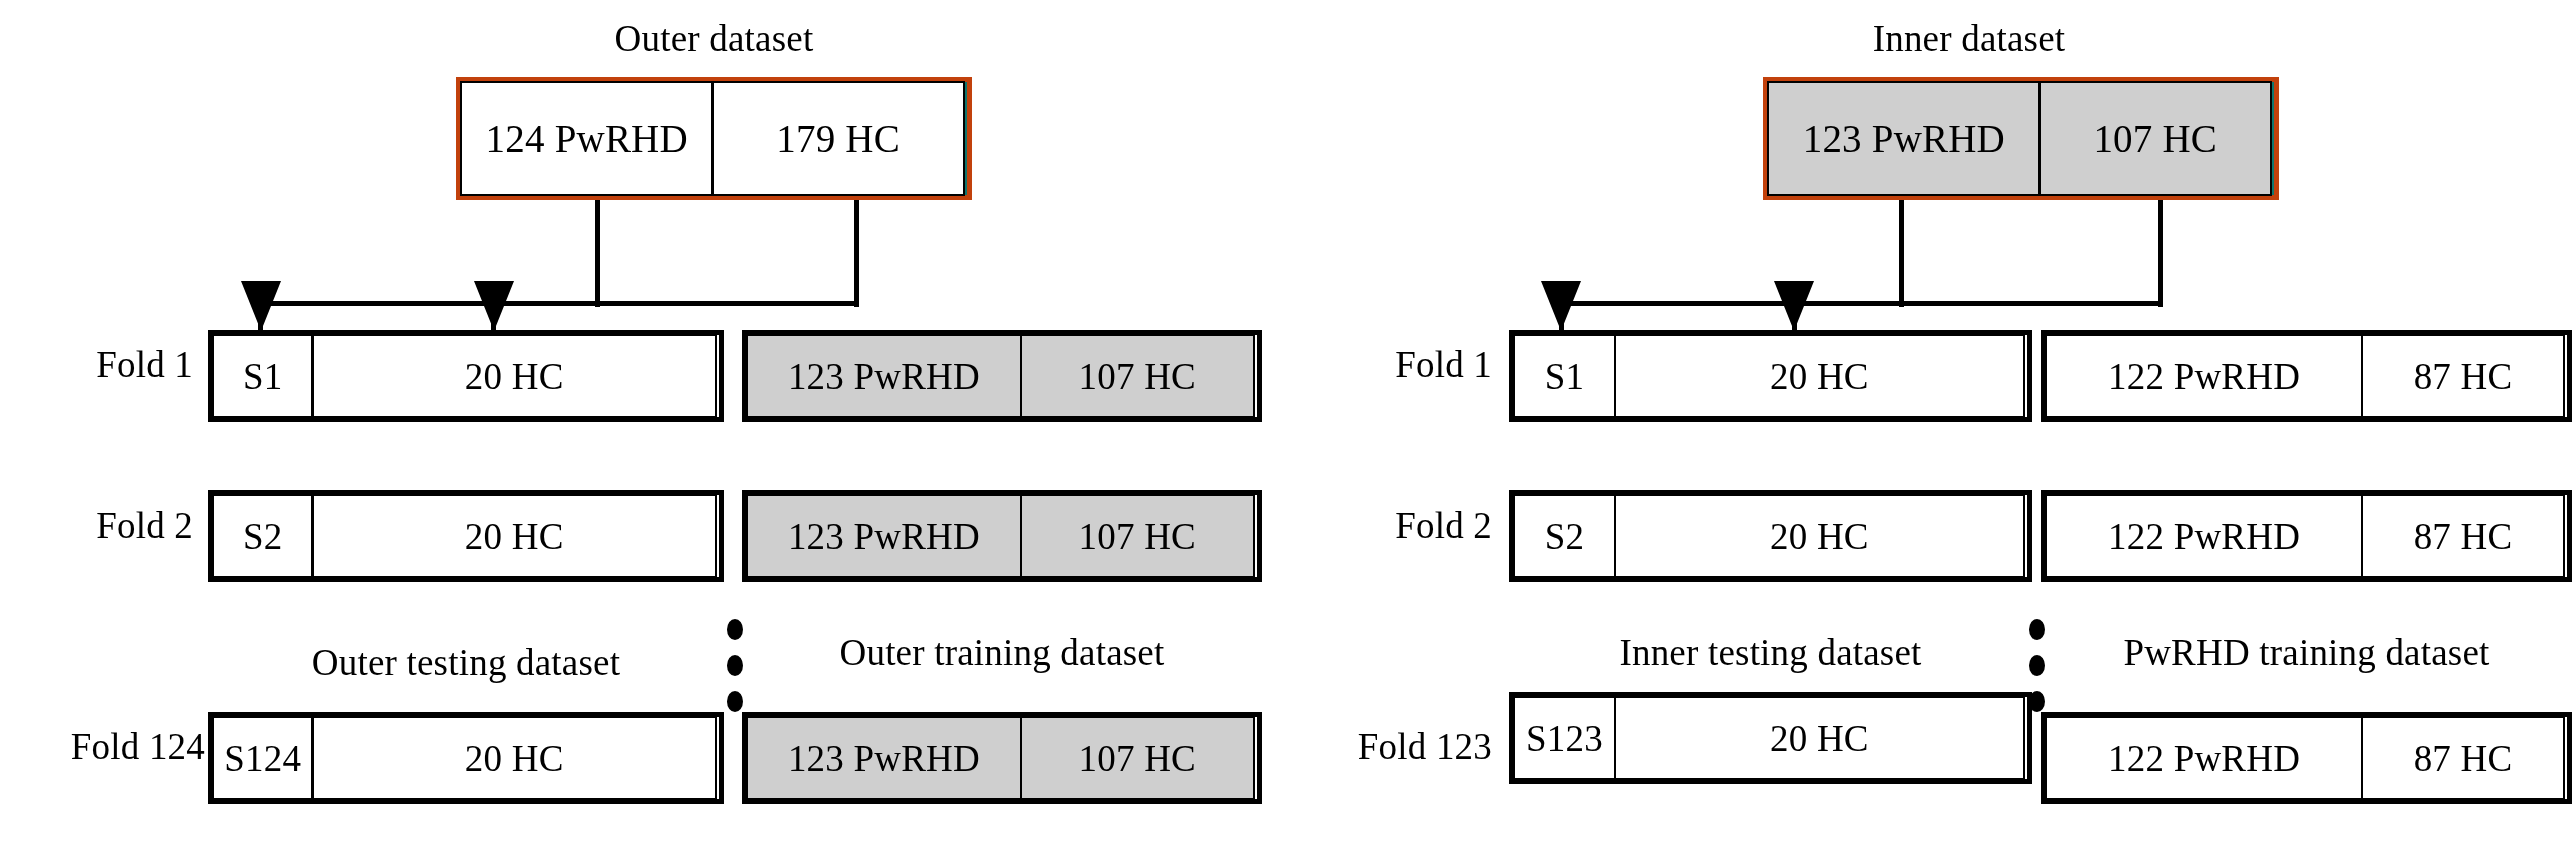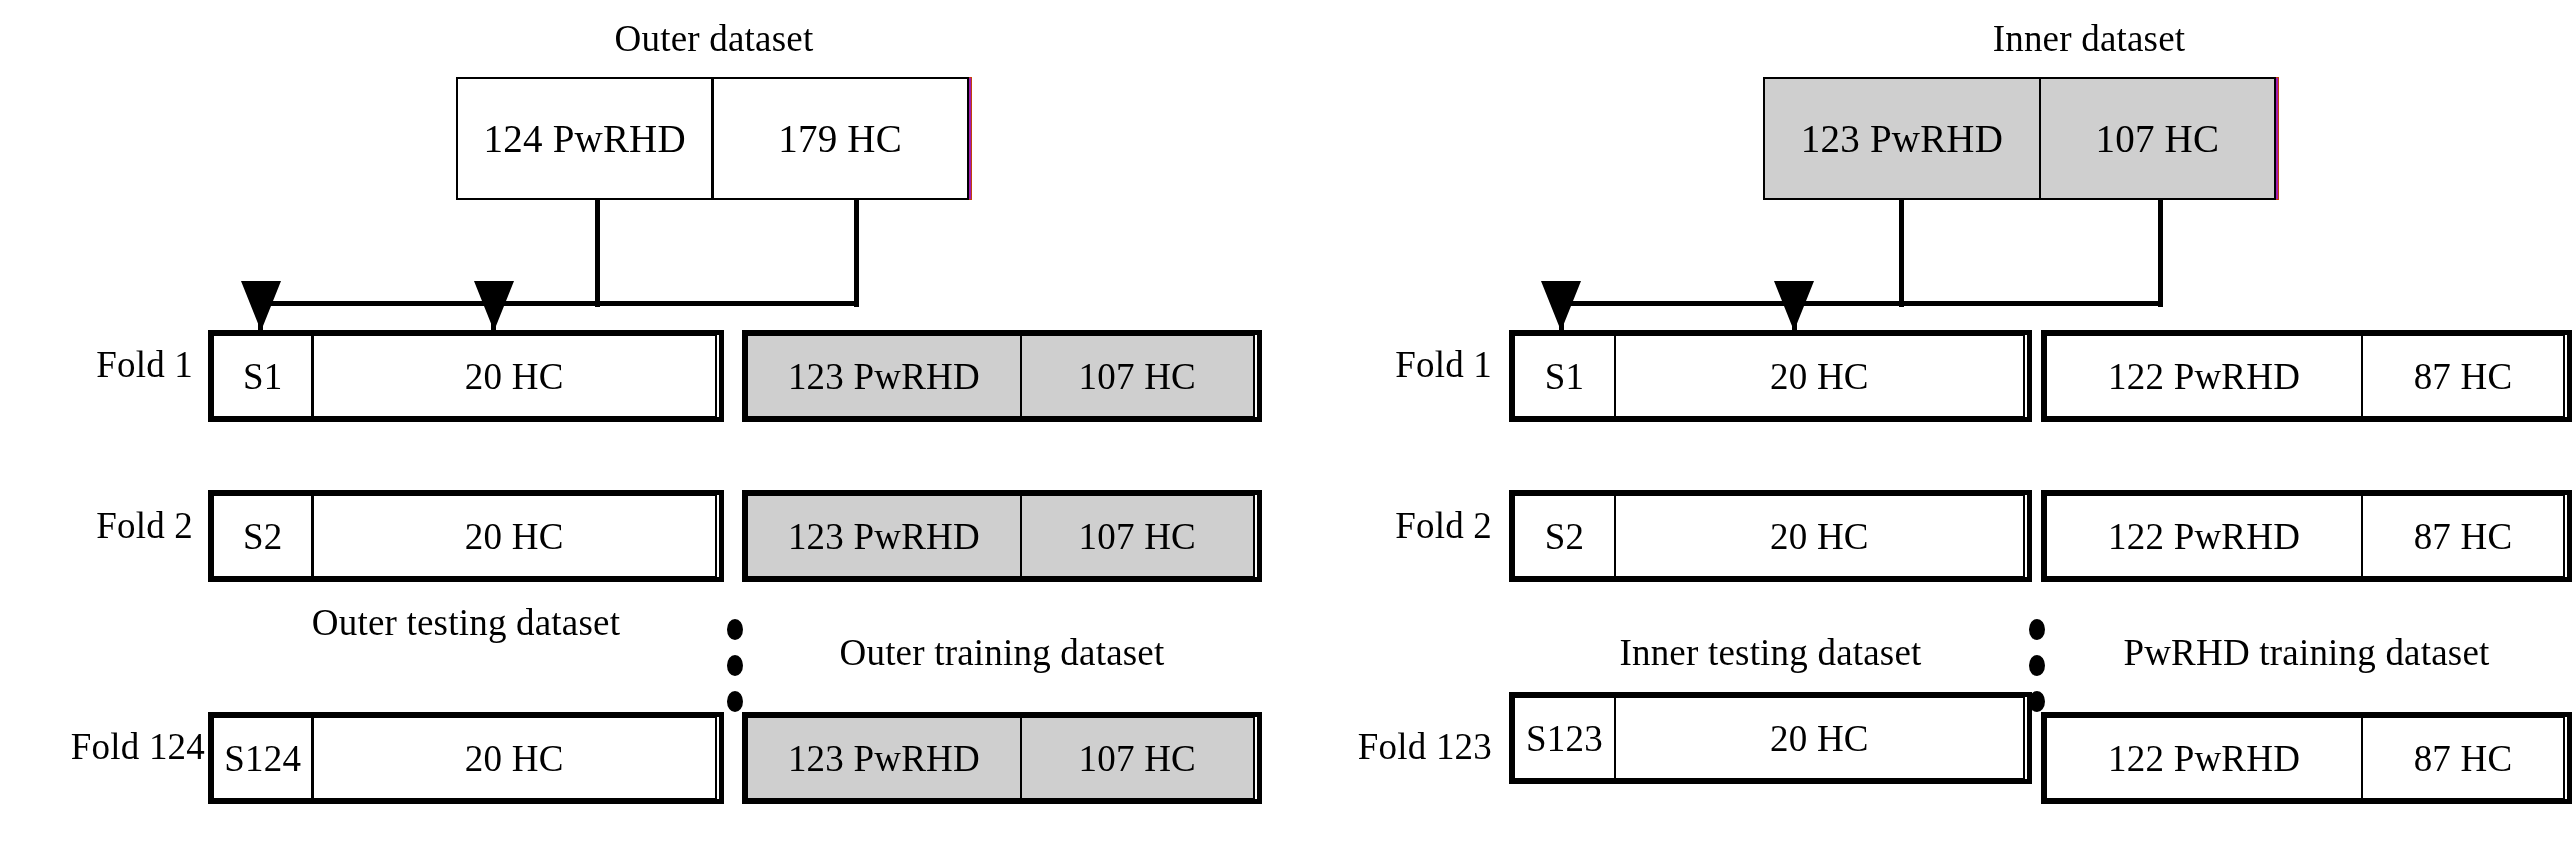--- a/index.html
+++ b/index.html
@@ -17,22 +17,22 @@
     width: 2576px;
     height: 855px;
     background: #ffffff;
     overflow: hidden;
   }
 
   
   .top-box {
     position: absolute;
     box-sizing: border-box;
-    border: 1px solid #c2410c;
-    background: #a21caf;
+    border: 5px solid #c2410c;
+    background: #0f766e;
     display: flex;
     flex-direction: row;
   }
   .top-box .cell {
     box-sizing: border-box;
     display: flex;
     align-items: center;
     justify-content: center;
     border: 2.5px solid #000000;
     margin: -0.8px;
@@ -157,39 +157,39 @@
   <div class="fold-label" style="left:0px; top:504px; width:193px;">Fold 2</div>
   <div class="group-box" style="left:208px; top:490px; width:516px; height:92px;">
     <div class="cell white" style="width:20%;">S2</div>
     <div class="cell white" style="width:80%;">20 HC</div>
   </div>
   <div class="group-box" style="left:742px; top:490px; width:520px; height:92px;">
     <div class="cell gray" style="width:54%;">123 PwRHD</div>
     <div class="cell gray" style="width:46%;">107 HC</div>
   </div>
 
-  <div class="mid-caption" style="left:208px; top:601px; width:516px;">Outer testing dataset</div>
+  <div class="mid-caption" style="left:208px; top:641px; width:516px;">Outer testing dataset</div>
   <div class="vdots" style="left:724px; top:619px; height:93px;">
     <span></span>
       <span></span>
       <span></span>
   </div>
   <div class="mid-caption" style="left:742px; top:631px; width:520px;">Outer training dataset</div>
 
   <div class="fold-label" style="left:12px; top:725px; width:193px;">Fold 124</div>
   <div class="group-box" style="left:208px; top:712px; width:516px; height:92px;">
     <div class="cell white" style="width:20%;text-align:right;">S124</div>
     <div class="cell white" style="width:80%;">20 HC</div>
   </div>
   <div class="group-box" style="left:742px; top:712px; width:520px; height:92px;">
     <div class="cell gray" style="width:54%;">123 PwRHD</div>
     <div class="cell gray" style="width:46%;">107 HC</div>
   </div>
 
-  <div class="panel-title" style="left:1831px; top:16.7px; width:516px;">Inner dataset</div>
+  <div class="panel-title" style="left:1711px; top:16.7px; width:516px;">Inner dataset</div>
 
   <div class="top-box" style="left:1763px; top:77px; width:516px; height:123px;">
     <div class="cell gray" style="width:54%;">123 PwRHD</div>
     <div class="cell gray" style="width:46%;">107 HC</div>
   </div>
 
   <div class="line-v" style="left:1899px; top:200px; height:107px;"></div>
   <div class="line-v" style="left:2158px; top:200px; height:107px;"></div>
   <div class="line-h" style="left:1559px; top:301px; width:604px;"></div>
   <div class="line-v" style="left:1559px; top:301px; height:50px;"></div>

